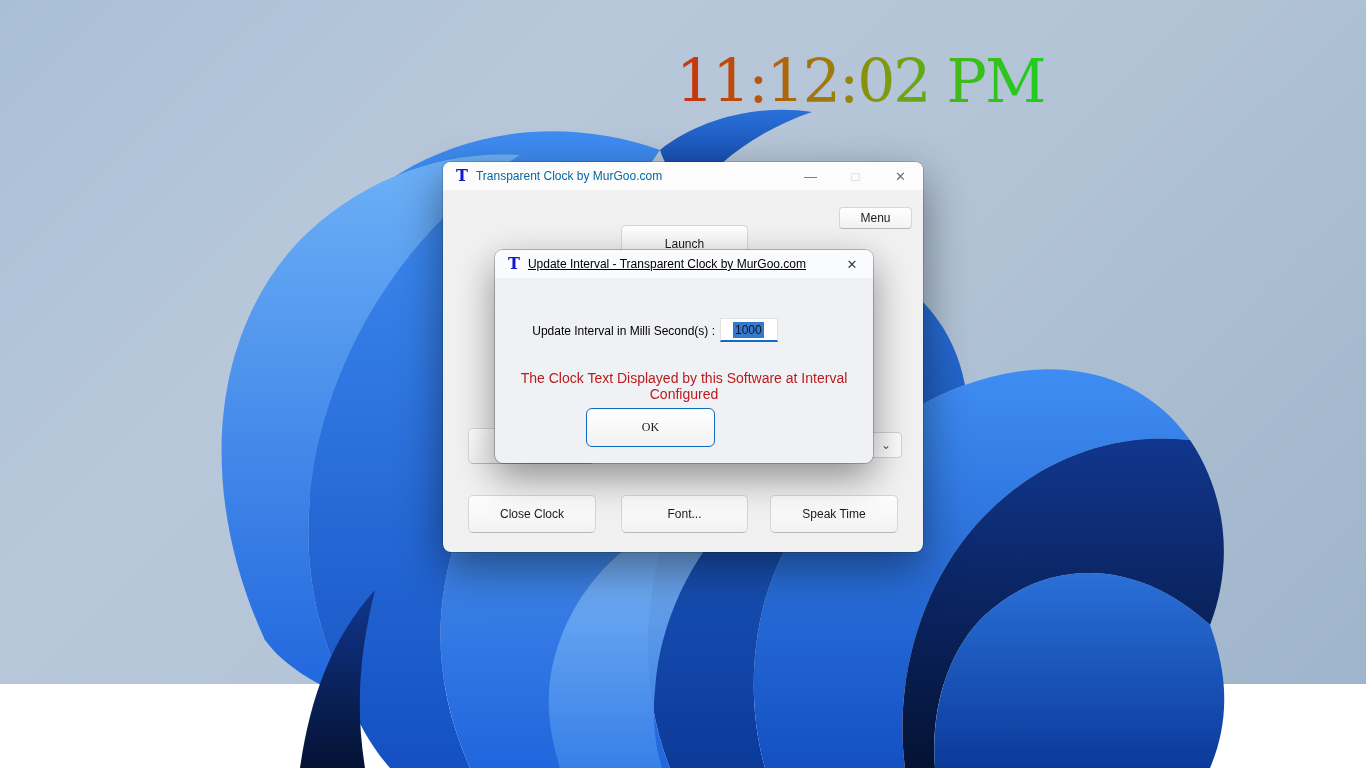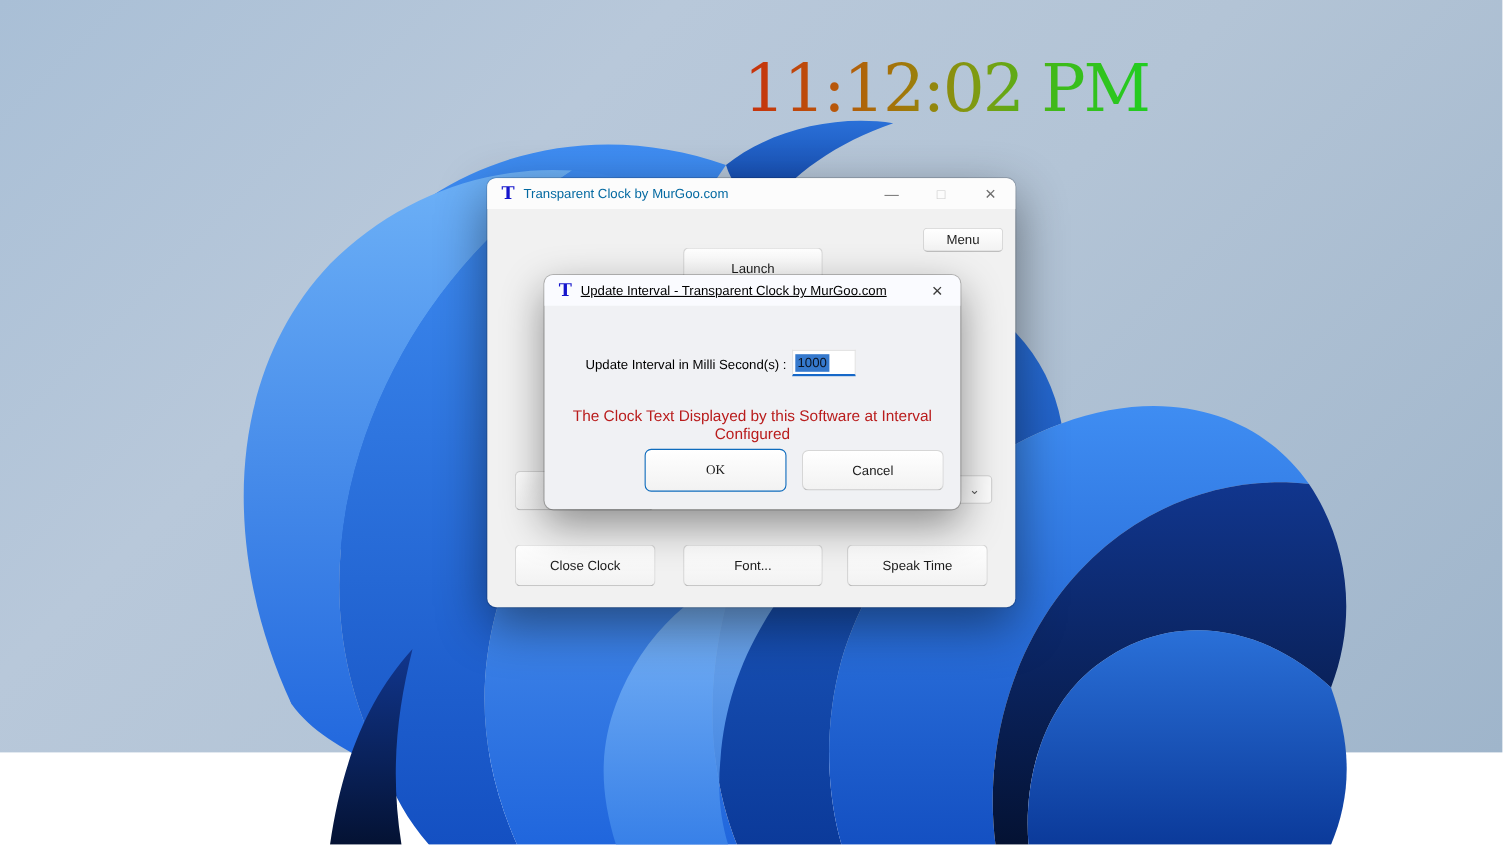--- a/index.html
+++ b/index.html
@@ -54,21 +54,21 @@
   #dialog { left:495px; top:250px; width:378px; height:213px; z-index:20;
     background:#f0f1f4; border-radius:8px;
     box-shadow:0 14px 38px rgba(0,0,0,.42), 0 0 0 1px rgba(0,0,0,.22); }
   #dialog .titlebar { background:#fafbff; }
   #dialog .title-text { color:#000000;text-decoration:underline; }
   #dialog .cap-close { color:#3c3c3c; width:42px; }
   #interval-label { position:absolute; left:0; top:74px; width:220px;
     text-align:right; font-size:12px; color:#000; }
   #interval-input { position:absolute; left:225px; top:68px; width:58px; height:24px;
     background:#ffffff; border:1px solid #e2e2e2; border-bottom:2px solid #1668c8;
-    font-size:12px; display:flex; align-items:center; padding-left:2px; }
+    font-size:12px; display:flex; align-items:center; padding-left:12px; }
   #interval-input .sel { background:#3579cd; color:#0a1424; padding:1px 2px; }
   #dialog-desc { position:absolute; left:0; top:120px; width:100%;
     text-align:center; font-size:14px; color:#b91c1c; }
   #ok-btn { left:91px; top:158px; width:129px; height:39px;
     border:1px solid #0f6cbd; border-radius:6px;font-family:Liberation Serif, serif; }
   #cancel-btn { left:234px; top:159px; width:129px; height:37px; border-radius:6px; }
 </style>
 </head>
 <body>
 
@@ -146,16 +146,15 @@
     </div>
 
     <div id="interval-label">Update Interval in Milli Second(s) :</div>
     <div id="interval-input">
       <span class="sel">1000</span>
     </div>
 
     <div id="dialog-desc">The Clock Text Displayed by this Software at Interval Configured</div>
 
     <div class="btn" id="ok-btn">OK</div>
-    <div class="btn" id="cancel-btn">Cancel</div>
   </div>
 
 </div>
 
 </body></html>

